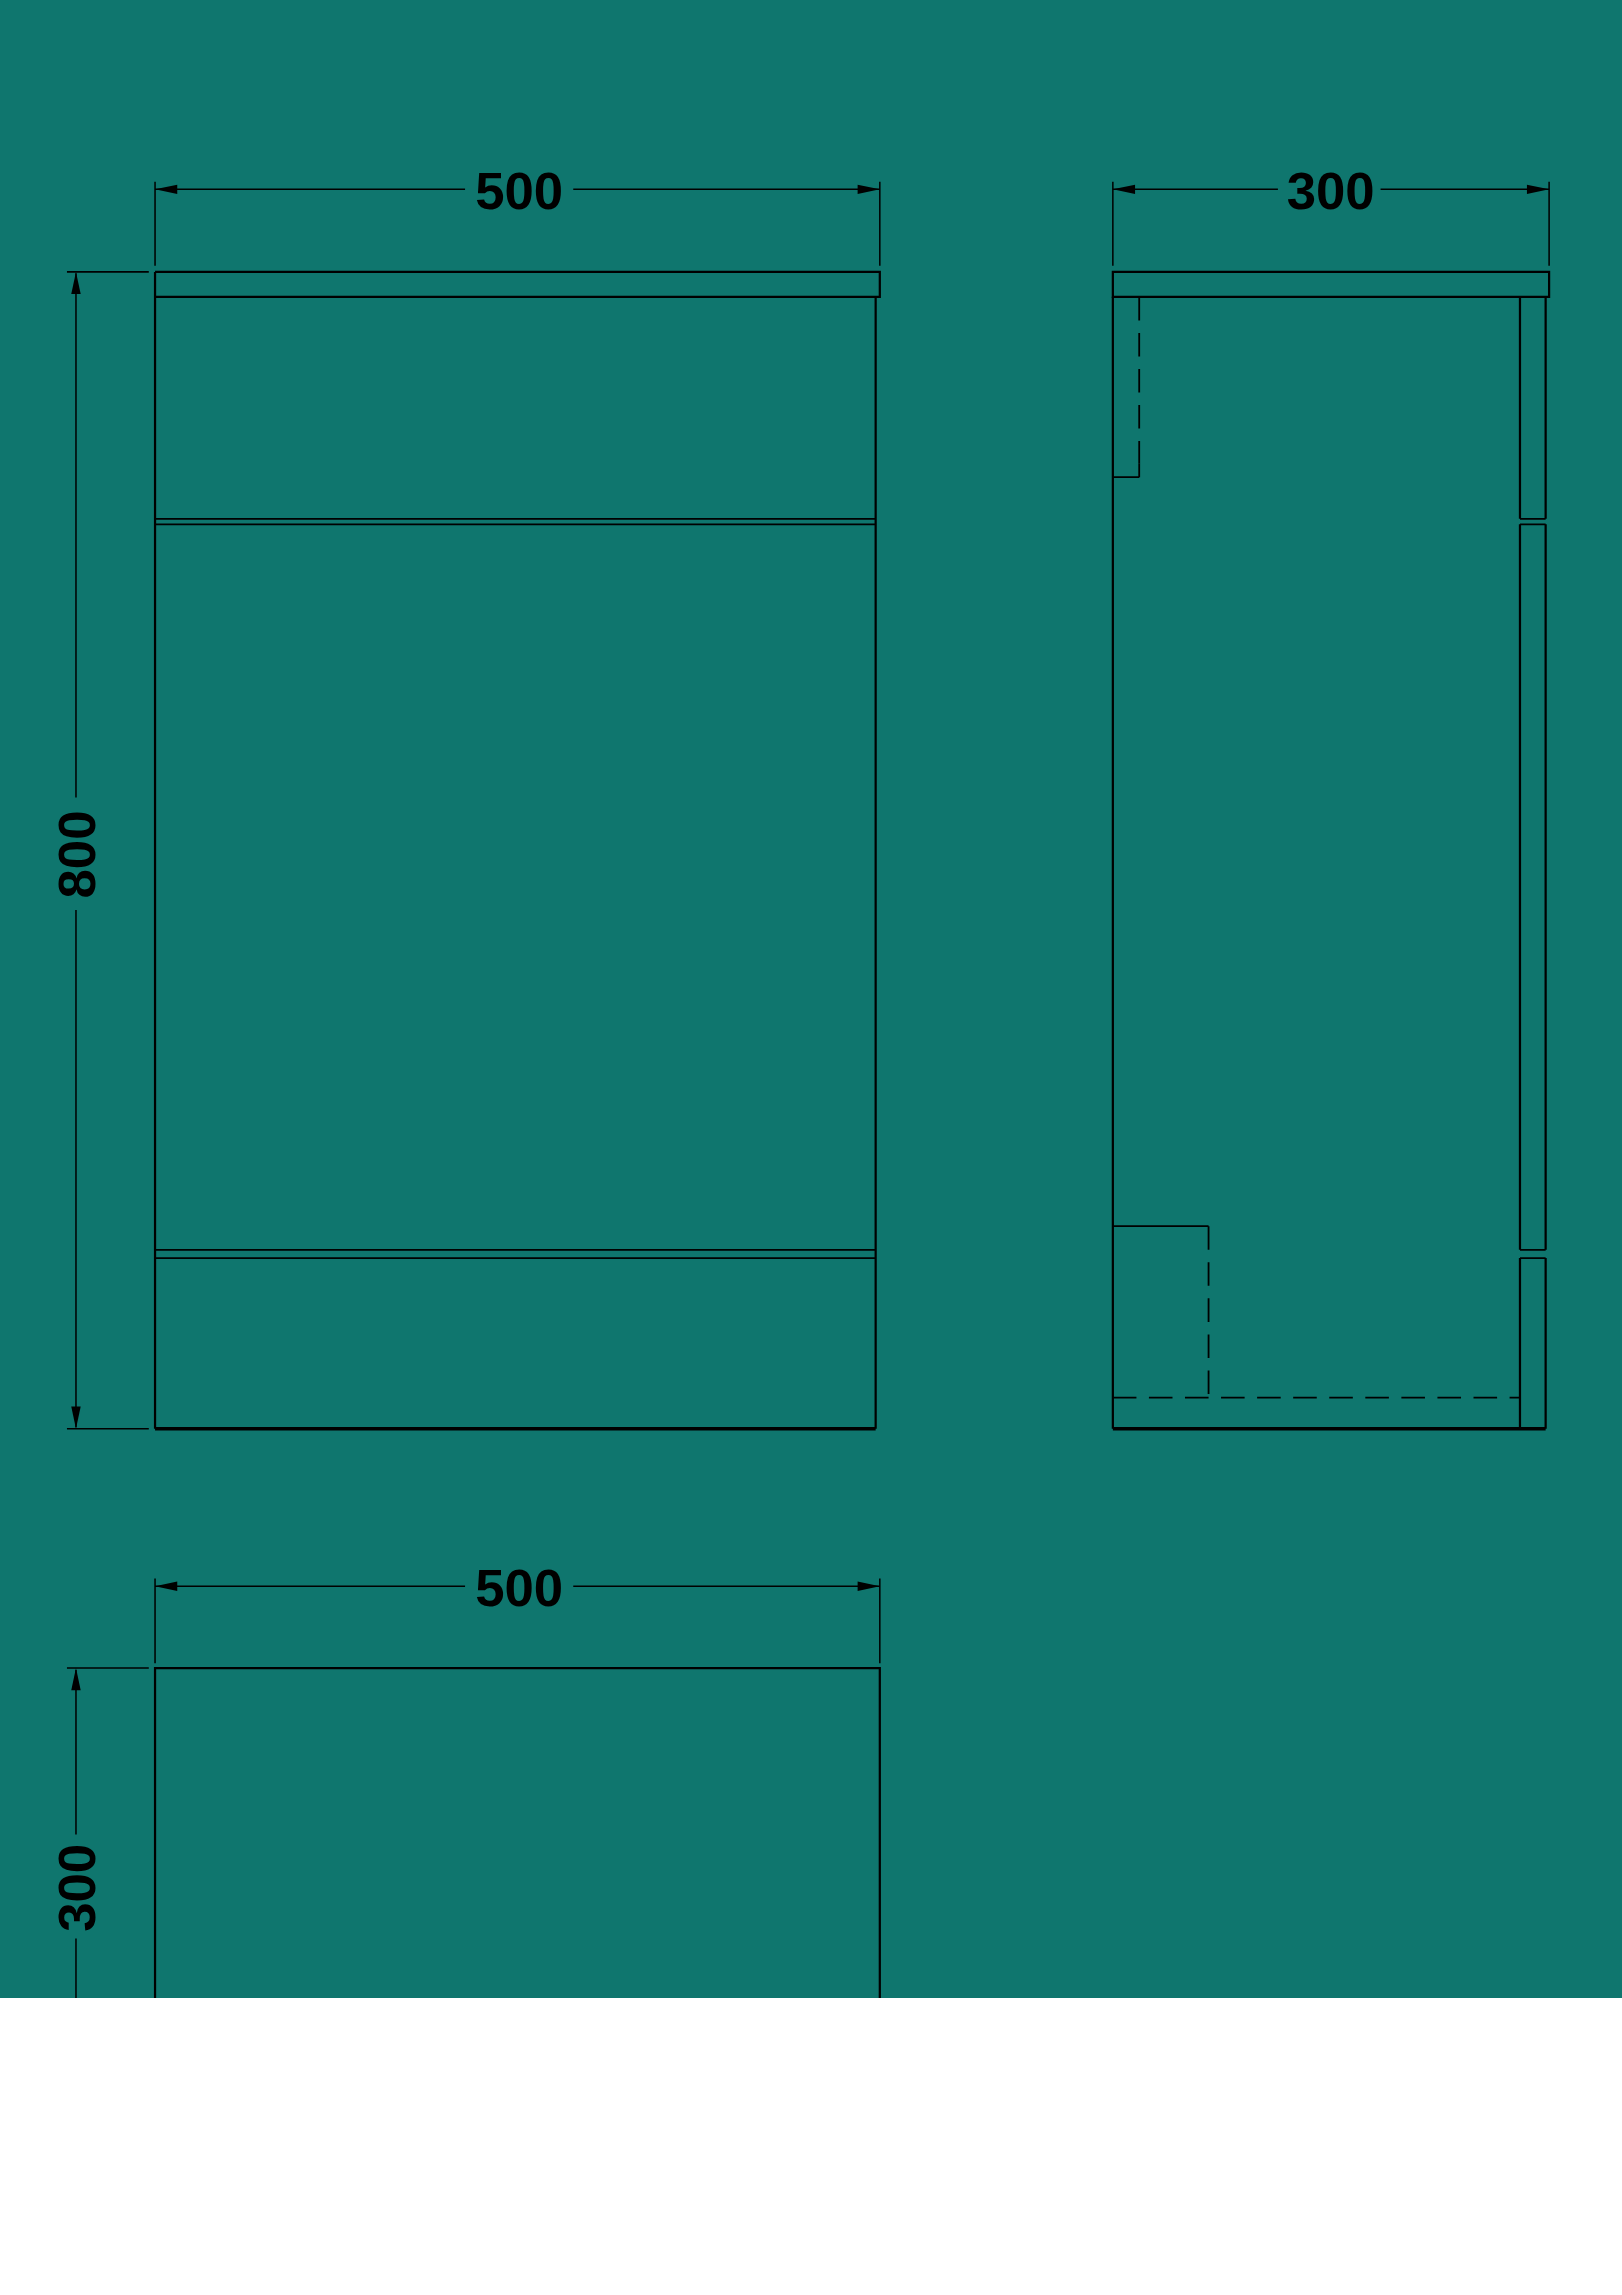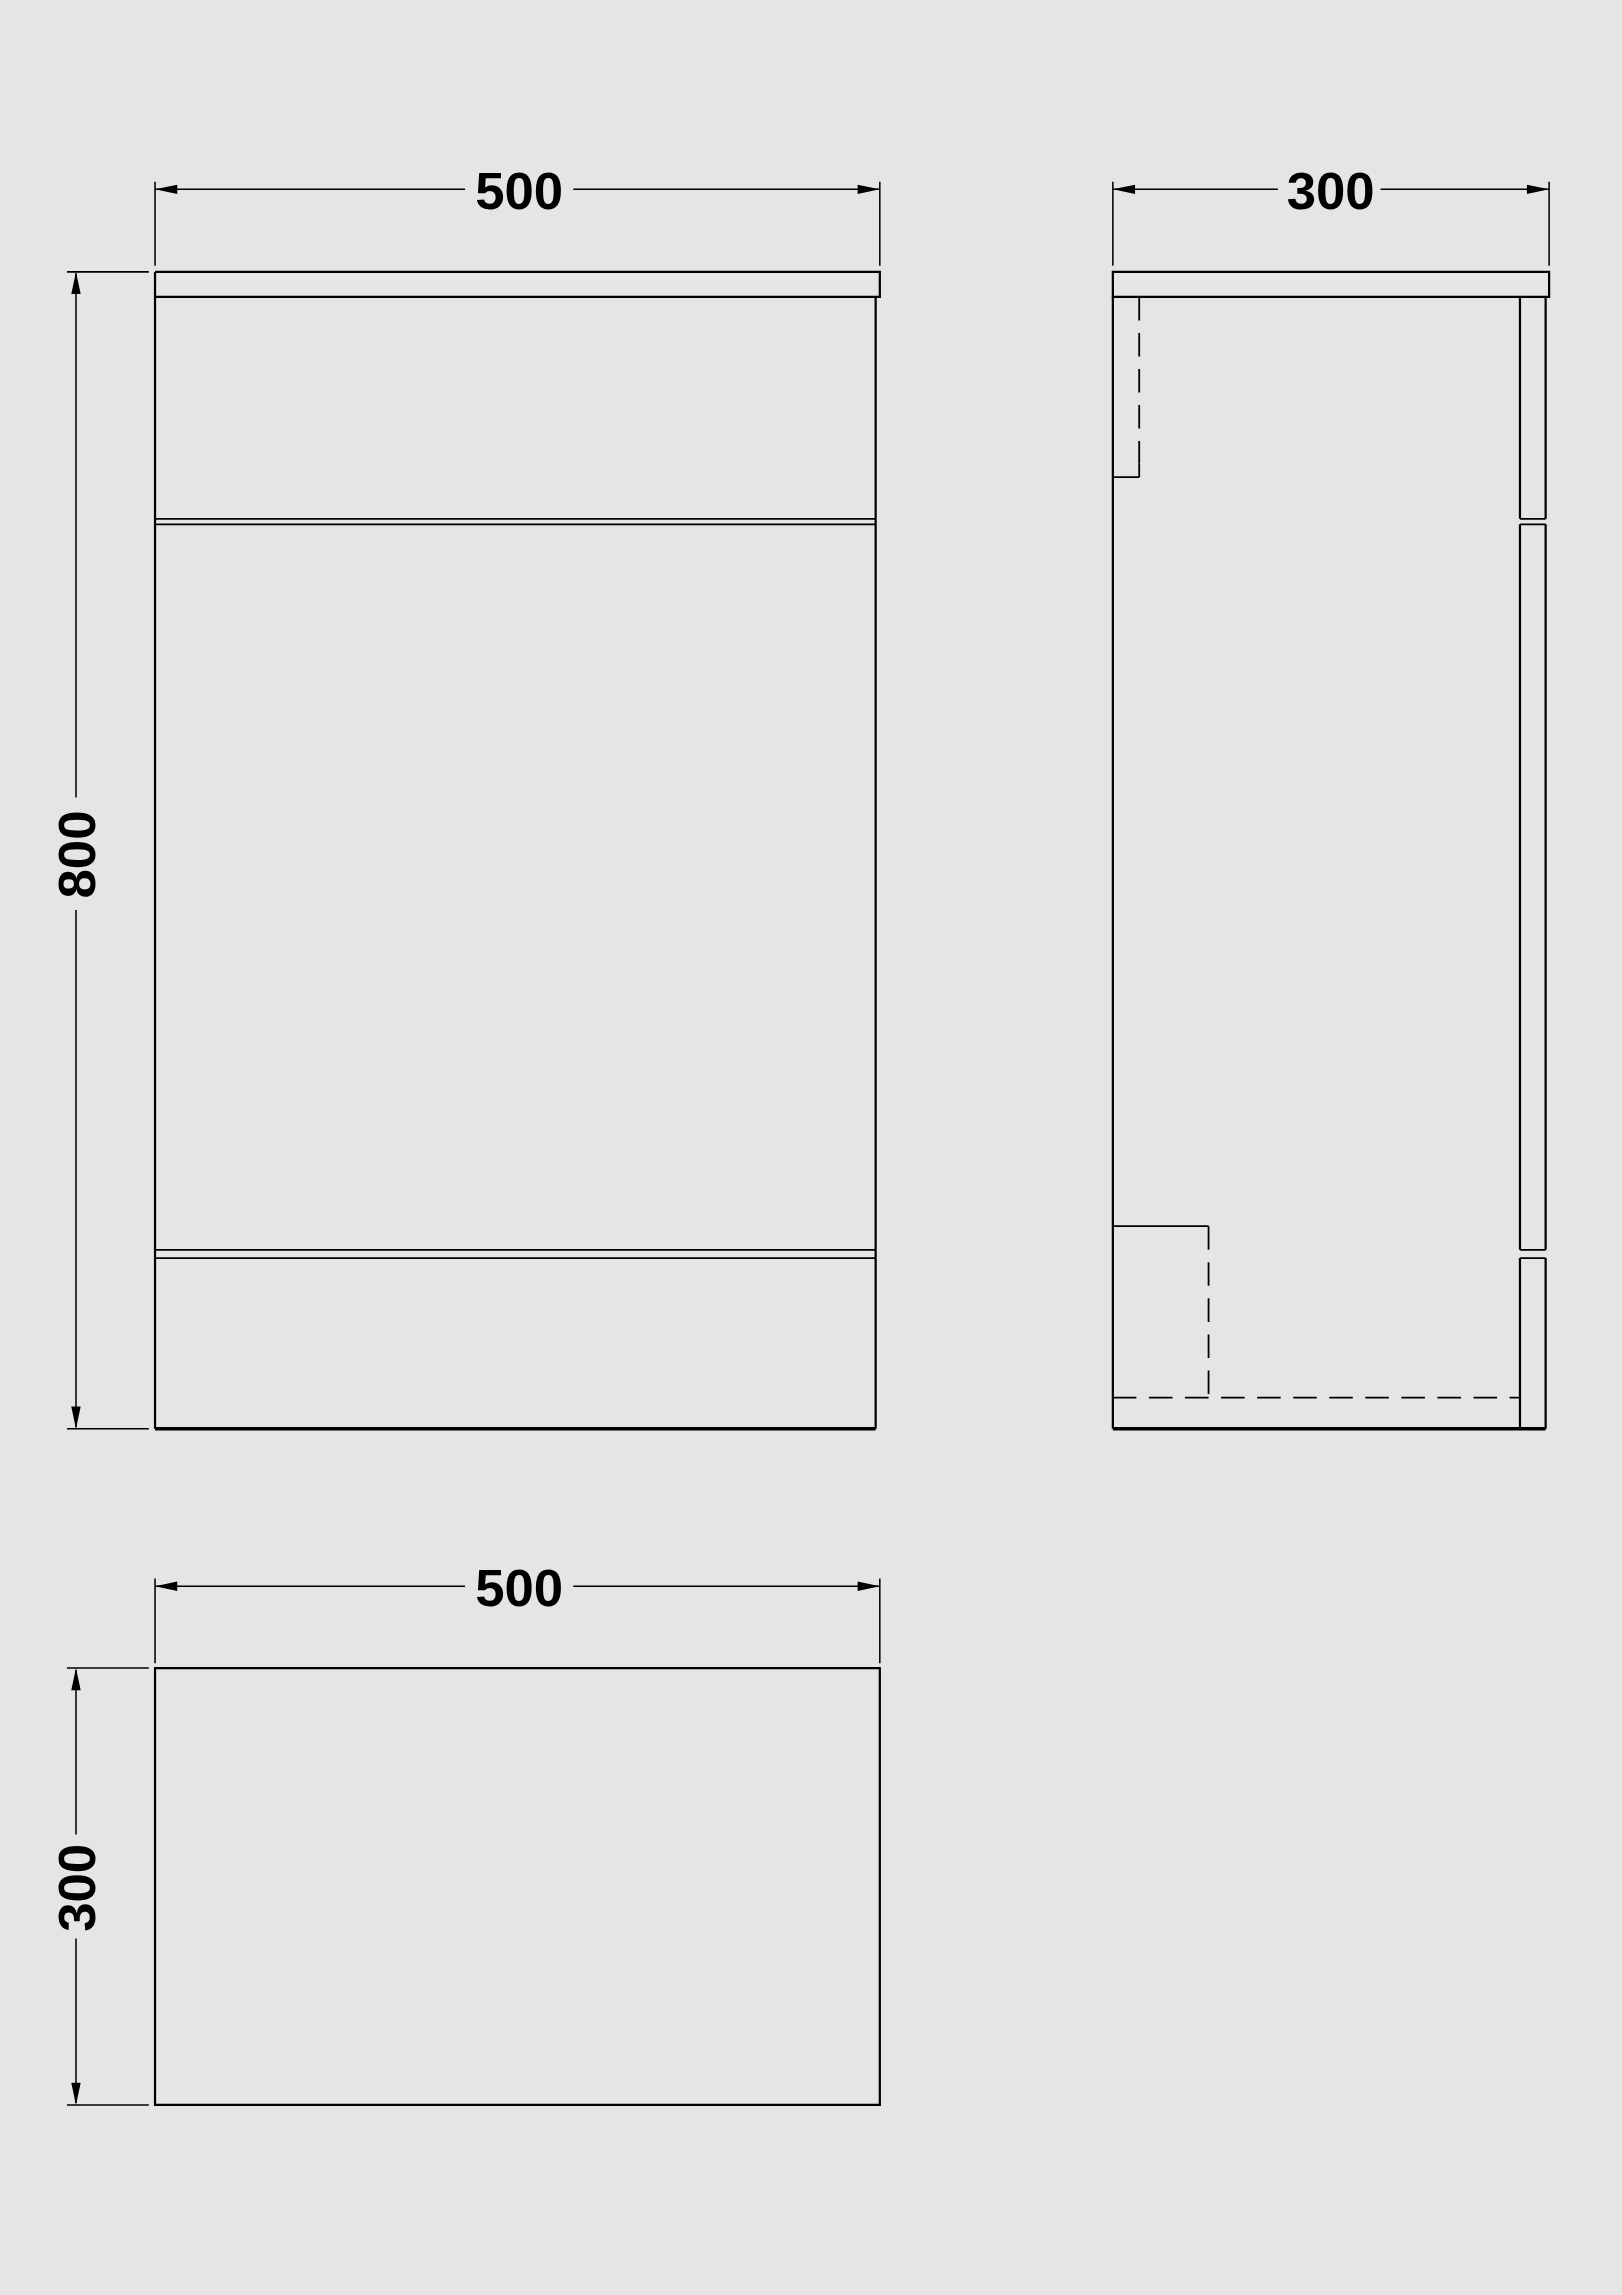--- a/index.html
+++ b/index.html
@@ -3,22 +3,22 @@
 <meta charset="utf-8">
 <style>
   html, body {
     margin: 0;
     padding: 0;
     background: #ffffff;
   }
   .sheet {
     position: relative;
     width: 1623px;
-    height: 2295px;
-    background: #e5e5e5;
+    height: 1998px;
+    background: #0f766e;
     overflow: hidden;
   }
   svg.drawing {
     display: block;
     width: 1623px;
     height: 2295px;
   }
   .outline {
     stroke: #000000;
     stroke-width: 3.2;

